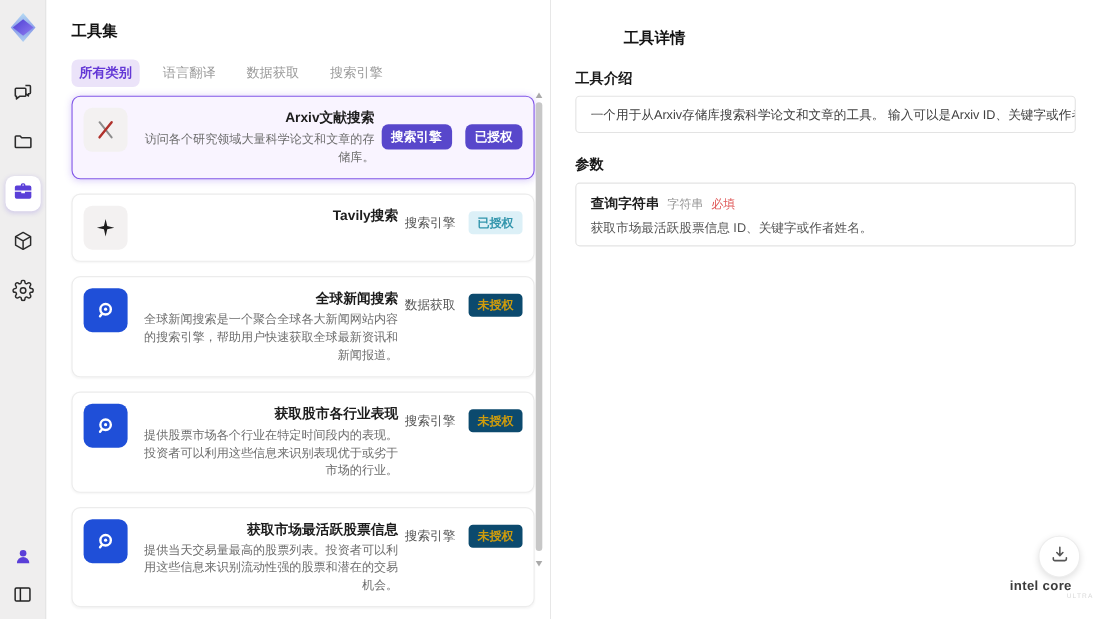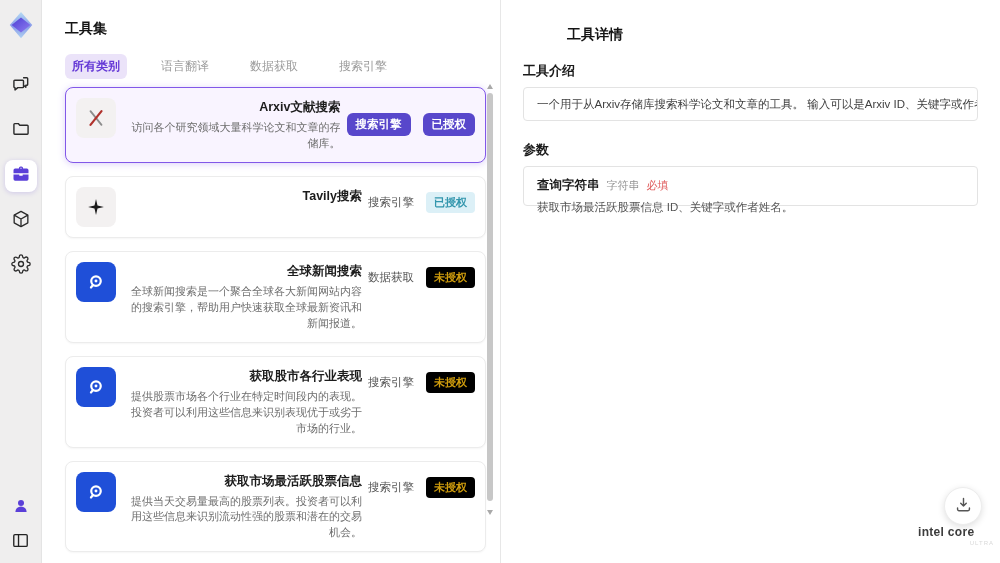--- a/index.html
+++ b/index.html
@@ -16,41 +16,41 @@
               border-radius:8px; color:#2b2b2b; cursor:pointer; }
   .nav-item.active { background:#fff; color:#5a3fd8; box-shadow:0 1px 5px rgba(90,63,216,.22); }
   .sidebar-bottom { margin-top:auto; margin-bottom:10px; display:flex; flex-direction:column; gap:8px; align-items:center; }
   .sb-bottom-item { width:26px; height:26px; display:flex; align-items:center; justify-content:center; cursor:pointer; }
   .sb-user { color:#5a3fd8; }
   .sb-panel { color:#222; }
 
   
   .main { position:absolute; left:43px; top:0; width:457px; height:425px; background:#fff;text-align:right; }
   .main-title { position:absolute; left:22px; top:20px; font-size:14px; font-weight:bold; color:#141414; }
-  .tabs { position:absolute; left:22px; top:54px; display:flex; gap:27px; align-items:center; }
+  .tabs { position:absolute; left:22px; top:54px; display:flex; gap:14px; align-items:center; }
   .tab { font-size:12px; color:#9b9b9b; padding:4px 7px; border-radius:6px; cursor:pointer; white-space:nowrap; }
   .tab.active { background:#ebe3f9; color:#6438d6; font-weight:bold; }
   .cards { position:absolute; left:22px; top:87px; width:421px; display:flex; flex-direction:column; gap:13px; }
 
   .card { display:flex; background:#fff; border:1px solid #ececec; border-radius:8px; padding:10px;
           box-shadow:0 1px 2px rgba(0,0,0,.04); cursor:pointer; }
   .card.selected { border:1.5px solid #8258e8; background:#f9f4ff; box-shadow:0 1px 7px rgba(130,88,232,.28); }
   .tool-icon { width:40px; height:40px; border-radius:8px; flex:none; display:flex; align-items:center;
                justify-content:center; background:#f3f1f1; margin-right:12px; }
   .tool-icon.blue { background:#1f4fd8; }
   .card-mid { flex:1; min-width:0; padding-top:1px; }
   .card-title { font-size:12.5px; font-weight:bold; color:#1c1c1c; margin-bottom:4px; }
   .card-desc { font-size:11px; color:#6d6d6d; line-height:1.45; }
   .card-right { flex:none; display:flex; gap:12px; align-items:center; align-self:flex-start;
                 margin-top:5px; margin-left:6px; }
   .card.selected .card-right { align-self:center; margin-top:0; }
   .cat { font-size:11.5px; color:#555; white-space:nowrap; }
   .badge { font-size:11px; padding:3px 8px; border-radius:4px; font-weight:bold; white-space:nowrap; }
   .badge.auth { background:#dcf0f7; color:#3396ad; }
-  .badge.unauth { background:#000000; color:#cf9c0c; }
+  .badge.unauth { background:#0c4a6e; color:#cf9c0c; }
   .card.selected .cat, .card.selected .badge { background:#5847cb; color:#fff; padding:4px 9px;
         border-radius:6px; font-size:11.5px; font-weight:bold; }
 
   
   .scrollbar { position:absolute; left:443px; top:84px; width:8px; height:479px; }
   .sb-up { position:absolute; top:0; left:1px; width:0; height:0;
            border-left:3px solid transparent; border-right:3px solid transparent; border-bottom:5px solid #a9a9a9; }
   .sb-thumb { position:absolute; top:9px; left:1px; width:6px; height:408px; background:#c7c7c7; border-radius:3px; }
   .sb-down { position:absolute; top:426px; left:1px; width:0; height:0;
            border-left:3px solid transparent; border-right:3px solid transparent; border-top:5px solid #a9a9a9; }
@@ -59,21 +59,21 @@
 
   
   .details { position:absolute; left:501px; top:0; width:499px; height:563px; background:#fff; }
   .details-title { position:absolute; left:22px; top:26px; font-size:14px; font-weight:bold; color:#141414;margin-left:44px; }
   .section-heading { font-size:13px; font-weight:bold; color:#1a1a1a; }
   .intro-heading { position:absolute; left:22px; top:62px; }
   .intro-box { position:absolute; left:22px; top:87px; width:455px; height:34px; border:1px solid #e3e3e3;
                border-radius:4px; display:flex; align-items:center; padding:0 13px; overflow:hidden; }
   .intro-text { font-size:11.5px; color:#3f3f3f; white-space:nowrap; }
   .params-heading { position:absolute; left:22px; top:141px; }
-  .param-box { position:absolute; left:22px; top:166px; width:455px; height:40px; border:1px solid #e3e3e3;
+  .param-box { position:absolute; left:22px; top:166px; width:455px; height:58px; border:1px solid #e3e3e3;
                border-radius:4px; padding:10px 13px; }
   .param-line1 { display:flex; align-items:baseline; gap:7px; }
   .param-name { font-size:12.5px; font-weight:bold; color:#1d1d1d; }
   .param-type { font-size:11px; color:#949494; }
   .param-required { font-size:11px; color:#e05b5b; }
   .param-desc { margin-top:6px; font-size:11.5px; color:#555; }
 
   
   .download-btn { position:absolute; left:944px; top:487px; width:38px; height:38px; border-radius:50%;
                   background:#fff; border:1px solid #ededed; box-shadow:0 2px 7px rgba(0,0,0,.13);

